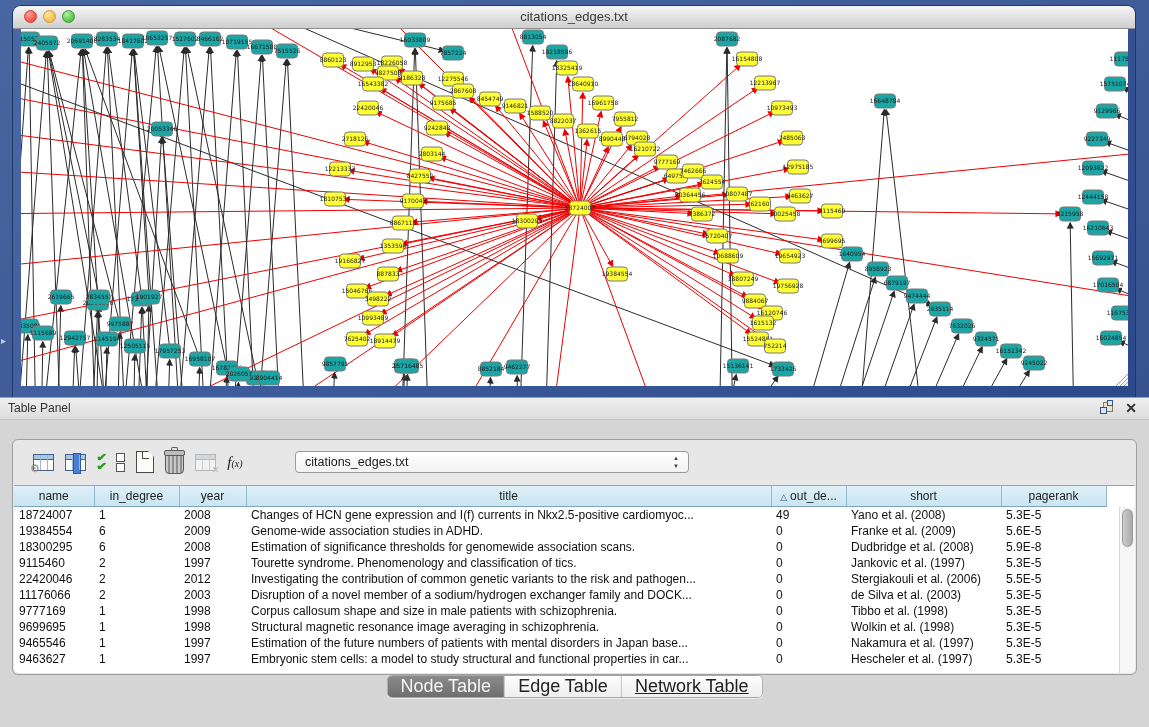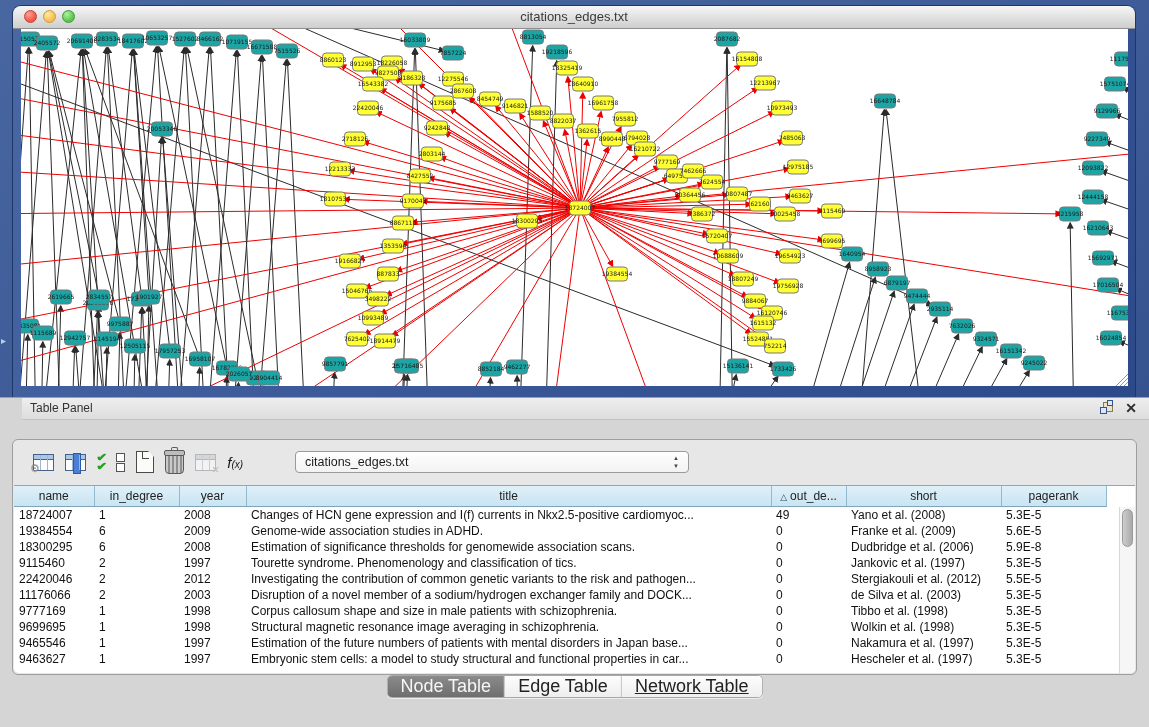--- a/index.html
+++ b/index.html
@@ -16,21 +16,21 @@
          background:linear-gradient(#f6f6f6,#cecece);
          border-bottom:1px solid #8f8f8f;}
   .tl{position:absolute;top:4px;width:13px;height:13px;border-radius:50%;box-sizing:border-box;}
   .tl.red{left:11px;background:radial-gradient(circle at 35% 30%,#ff9f96,#f25648 65%);border:1px solid #ca4236;}
   .tl.yel{left:30px;background:radial-gradient(circle at 35% 30%,#ffe9a8,#f8bf4f 65%);border:1px solid #cf9a2d;}
   .tl.grn{left:49px;background:radial-gradient(circle at 35% 30%,#b2f0a4,#58c64c 65%);border:1px solid #3d9a35;}
   .fw-title{position:absolute;left:0;right:0;top:3px;text-align:center;font-size:13px;color:#3a3a3a;}
   .fw-body{position:absolute;left:8px;top:23px;width:1107px;height:357px;background:#ffffff;overflow:hidden;}
   svg.net{display:block;}
   
-  .table-region{position:absolute;left:0;top:397px;right:0;bottom:0;background:#d5d5d5;border-top:1px solid #97a0ad;padding-left:22px;}
+  .table-region{position:absolute;left:0;top:397px;right:0;bottom:0;background:#d5d5d5;border-top:1px solid #97a0ad;}
   .panel-titlebar{position:relative;height:21px;background:linear-gradient(#eeeeee,#dddddd);border-bottom:1px solid #c2c2c2;}
   .panel-title{position:absolute;left:8px;top:3px;font-size:12px;color:#333;}
   .float-btn{position:absolute;right:36px;top:4px;width:13px;height:12px;cursor:pointer;}
   .float-btn .sq1{position:absolute;left:3px;top:0;width:8px;height:8px;border:1px solid #8a7a50;background:#e9e4cf;}
   .float-btn .sq2{position:absolute;left:0;top:5px;width:5px;height:5px;border:1px solid #31558c;background:#dfe6f2;}
   .float-btn .sq3{position:absolute;right:0;top:-2px;width:4px;height:4px;border:1px solid #31558c;background:#dfe6f2;}
   .close-btn{position:absolute;right:12px;top:2px;font-size:14px;font-weight:bold;color:#2d2d2d;cursor:pointer;}
   .browser-box{position:absolute;left:12px;right:12px;top:41px;height:234px;background:#e7e7e7;
                border:1px solid #9e9e9e;border-radius:6px;}
   
@@ -46,21 +46,21 @@
   .sqs div{width:7px;height:7px;border:1px solid #555;background:#fff;margin:1px 0;}
   .doc{width:16px;height:20px;background:#fbfbf8;border:1px solid #4a4a4a;position:relative;}
   .doc:before{content:"";position:absolute;right:-1px;top:-1px;border-style:solid;border-width:0 6px 6px 0;border-color:transparent #e7e7e7 transparent transparent;}
   .doc:after{content:"";position:absolute;right:4px;top:0;width:6px;height:6px;border-left:1px solid #4a4a4a;border-bottom:1px solid #4a4a4a;}
   .trash{width:17px;height:19px;background:repeating-linear-gradient(90deg,#c9c9c9 0 2px,#8f8f8f 2px 4px);border:1px solid #5a5a5a;border-radius:2px 2px 4px 4px;position:relative;margin-top:3px;}
   .trash:before{content:"";position:absolute;left:-2px;top:-4px;right:-2px;height:4px;background:#bdbdbd;border:1px solid #5a5a5a;border-radius:2px;}
   .trash:after{content:"";position:absolute;left:5px;top:-7px;width:5px;height:3px;border:1px solid #5a5a5a;border-bottom:none;border-radius:2px 2px 0 0;}
   .mini-table.disabled{opacity:.5;border-color:#888;}
   .mini-table.disabled:before{background:#c9c9c9;border-color:#888;}
   .mini-table.disabled .x{position:absolute;right:-4px;bottom:-5px;font-size:9px;color:#9a9a9a;font-weight:bold;}
-  .fx{font-family:Liberation Sans, sans-serif;font-style:italic;font-size:15px;color:#1a1a1a;}
+  .fx{font-family:Liberation Serif, serif;font-style:italic;font-size:15px;color:#1a1a1a;}
   .fx small{font-size:10px;}
   .combo{position:absolute;left:282px;top:11px;width:394px;height:22px;background:linear-gradient(#ffffff,#f2f2f2);
          border:1px solid #9a9a9a;border-radius:4px;box-sizing:border-box;cursor:pointer;}
   .combo .val{position:absolute;left:9px;top:3px;font-size:12.5px;color:#1c1c1c;}
   .combo .arrows{position:absolute;right:9px;top:2px;font-size:6px;line-height:8px;color:#444;text-align:center;}
   
   .table-area{position:absolute;left:1px;right:1px;top:45px;bottom:1px;background:#fff;border-top:1px solid #a2a2a2;
               border-radius:0 0 5px 5px;overflow:hidden;}
   table.grid{border-collapse:collapse;table-layout:fixed;width:1092px;}
   table.grid th{height:20px;background:linear-gradient(#dff0f8,#c8e4f2);border-right:1px solid #93b9cd;border-bottom:1px solid #7fa5ba;
@@ -920,39 +920,39 @@
                 <td>0</td>
                 <td>Franke et al. (2009)</td>
                 <td>5.6E-5</td>
               </tr>
               <tr>
                 <td>18300295</td>
                 <td>6</td>
                 <td>2008</td>
                 <td>Estimation of significance thresholds for genomewide association scans.</td>
                 <td>0</td>
-                <td>Dudbridge et al. (2006)</td>
+                <td>Dudbridge et al. (2008)</td>
                 <td>5.9E-8</td>
               </tr>
               <tr>
                 <td>9115460</td>
                 <td>2</td>
                 <td>1997</td>
                 <td>Tourette syndrome. Phenomenology and classification of tics.</td>
                 <td>0</td>
                 <td>Jankovic et al. (1997)</td>
                 <td>5.3E-5</td>
               </tr>
               <tr>
                 <td>22420046</td>
                 <td>2</td>
                 <td>2012</td>
                 <td>Investigating the contribution of common genetic variants to the risk and pathogen...</td>
                 <td>0</td>
-                <td>Stergiakouli et al. (2012)</td>
+                <td>Stergiakouli et al. (2006)</td>
                 <td>5.5E-5</td>
               </tr>
               <tr>
                 <td>11176066</td>
                 <td>2</td>
                 <td>2003</td>
                 <td>Disruption of a novel member of a sodium/hydrogen exchanger family and DOCK...</td>
                 <td>0</td>
                 <td>de Silva et al. (2003)</td>
                 <td>5.3E-5</td>

